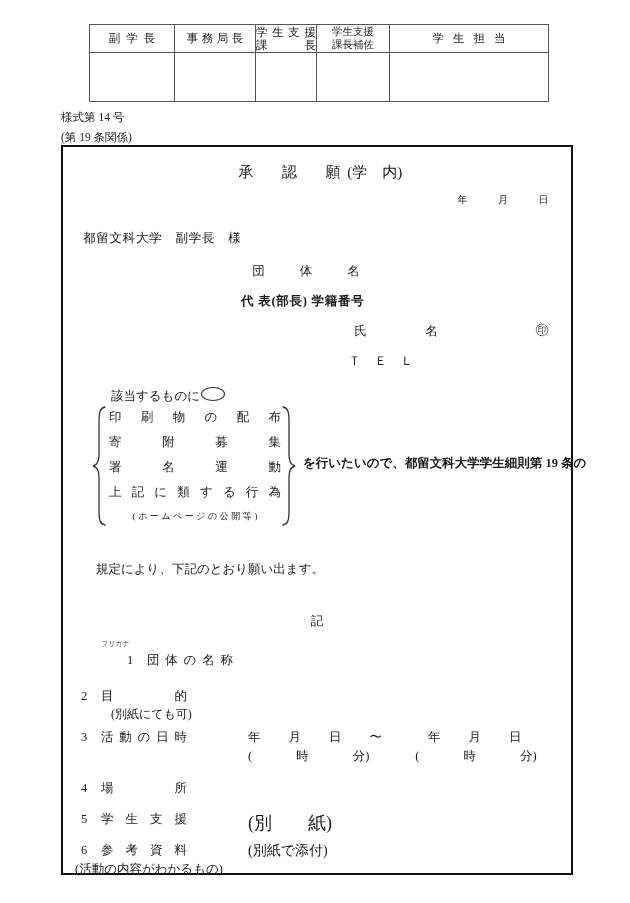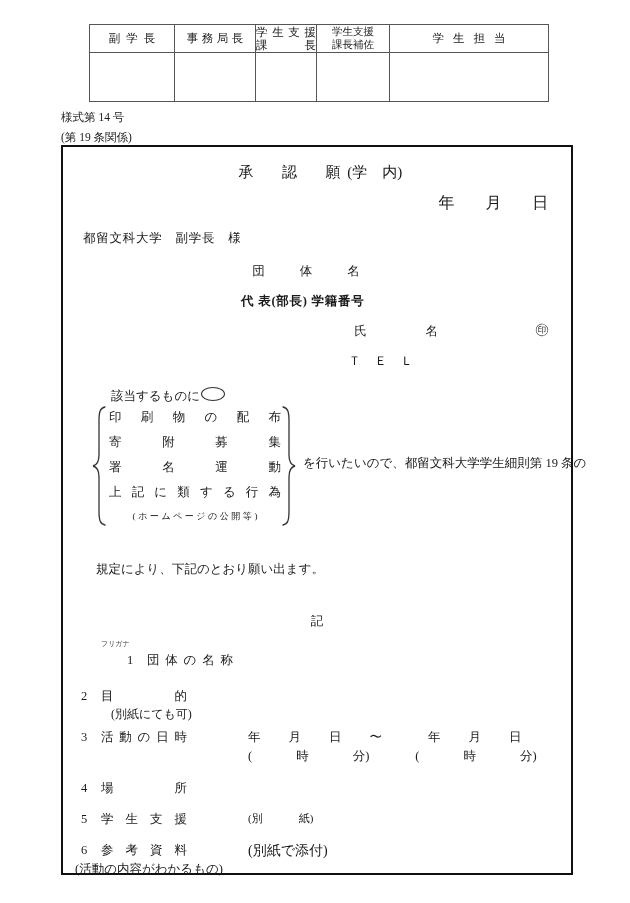--- a/index.html
+++ b/index.html
@@ -93,21 +93,21 @@
     width: 100%;
     text-align: center;
     font-size: 15px;
     white-space: nowrap;
   }
   .doc-title .t { letter-spacing: 0.45em; padding-left: 0.45em; }
 
   .date-line {
     top: 46px;
     right: 22px;
-    font-size: 16px;
+    font-size: 10px;
     letter-spacing: 0.05em;
   }
   .date-line span { display: inline-block; }
   .date-line .gap { width: 30px; }
 
   .addressee { top: 83px; left: 20px; font-size: 12.5px; }
   .addressee .nm { letter-spacing: 0.06em; }
   .addressee .g1 { display: inline-block; width: 13px; }
 
   .applicant { font-size: 12.5px; }
@@ -176,20 +176,21 @@
     letter-spacing: 0.28em;
     padding-left: 0.28em;
   }
 
   .brace-tail {
     position: absolute;
     left: 212px;
     top: 50px;
     font-size: 12.5px;
     white-space: nowrap;
+    font-weight: bold;
   }
 
   .clause-line { top: 414px; left: 33px; font-size: 12.5px; }
 
   .ki-mark {
     top: 466px;
     left: 0;
     width: 100%;
     text-align: center;
     font-size: 12.5px;
@@ -224,21 +225,21 @@
   #it3-dates{ top: 582px; left: 185px; font-size: 12.5px; }
   #it3-times{ top: 601px; left: 185px; font-size: 12.5px; }
   .dt span, .tm span { display: inline-block; }
   .dt .g  { width: 28px; }
   .dt .gg { width: 46px; }
   .tm .g  { width: 44px; }
   .tm .gg { width: 46px; }
 
   #it4 { top: 633px; left: 18px; }
   #it5 { top: 664px; left: 18px; }
-  #it5-note { top: 664px; left: 185px; font-size: 11px; }
+  #it5-note { top: 664px; left: 185px; font-size: 18px; }
   #it5-note .g { display: inline-block; width: 36px; }
   #it6 { top: 695px; left: 18px; }
   #it6-note { top: 695px; left: 185px; font-size: 14px; }
   #it6-sub { top: 714px; left: 12px; font-size: 12.5px; }
 </style>
 </head>
 <body>
 
 <table class="approval-table">
   <tbody>

